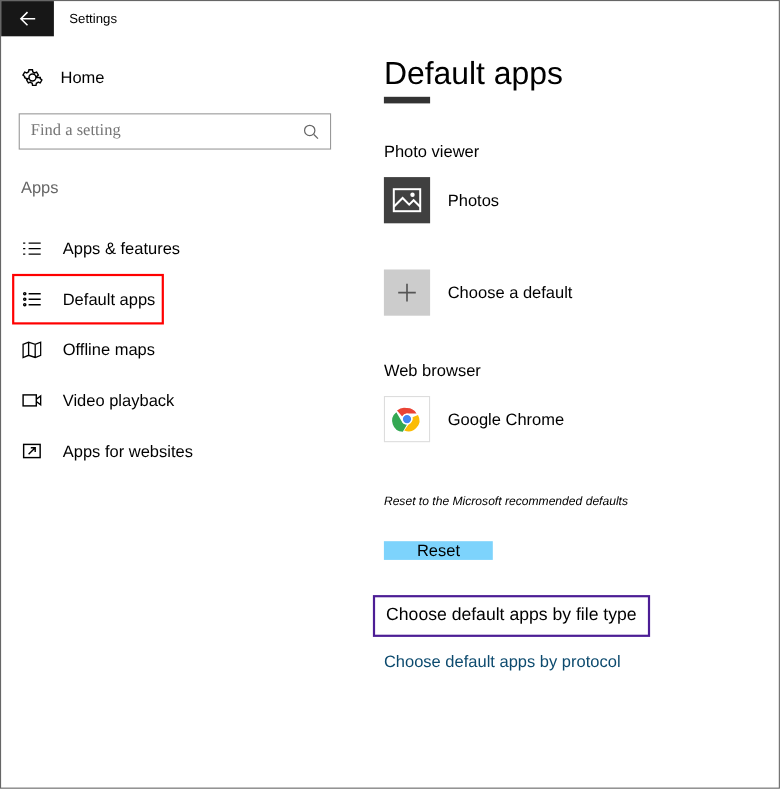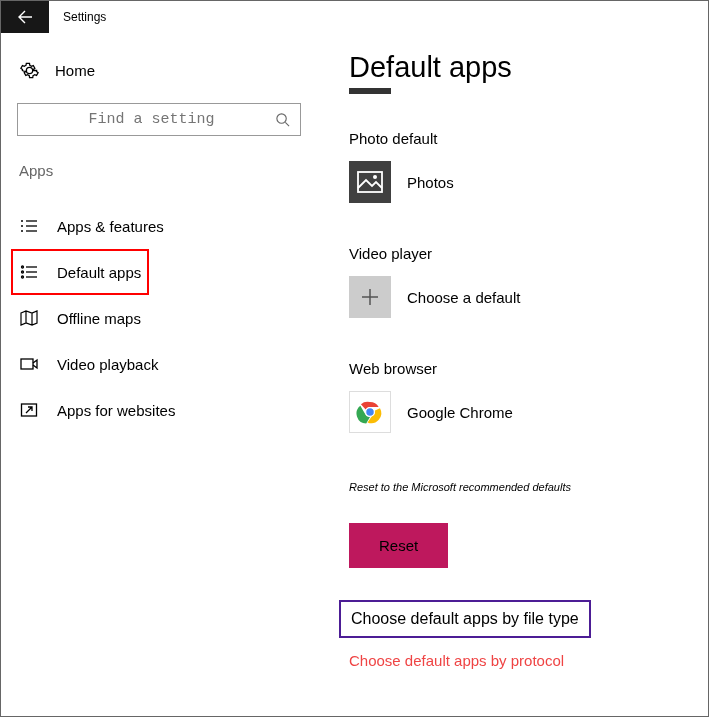--- a/index.html
+++ b/index.html
@@ -58,22 +58,21 @@
       align-items: center;
       padding: 0 10px;
       margin-bottom: 26px;
     }
     .search-box input {
       border: none;
       outline: none;
       flex: 1;
       font-size: 15px;
       color: #666;
-      font-family: Liberation Mono, monospace;
-      text-align: center;
+      font-family: Liberation Serif, serif;
     }
     .search-box .search-icon {
       color: #666;
       font-size: 14px;
     }
     .category {
       font-size: 15px;
       color: #666;
       margin-bottom: 24px;
       padding-left: 2px;
@@ -133,30 +132,30 @@
     }
     .tile-bg-gray { background: #cccccc; }
     .tile-bg-dark { background: #404040; }
     .app-label { font-size: 15px; }
     .reset-text {
       font-size: 11px;
       margin-bottom: 30px;
       font-style: italic;
     }
     .reset-btn {
-      background: #be185d;
+      background: #7dd3fc;
       border: none;
-      padding: 14px 30px;
+      padding: 0 30px;
       font-size: 15px;
       font-family: inherit;
       margin-bottom: 32px;
     }
     .link-row {
       font-size: 15px;
-      color: #ef4444;
+      color: #0c4a6e;
       padding: 10px 0;
     }
     .link-highlight {
       border: 2px solid #4c1d95;
       display: inline-block;
       padding: 8px 10px;
       margin-left: -10px;
       margin-bottom: 4px;
     }
     svg { display: block; }
@@ -255,33 +254,32 @@
           </svg>
       </span>
       <span>Apps for websites</span>
     </div>
   </div>
 
   <div class="content">
     <div class="page-title">Default apps</div>
     <div class="progress-bar"></div>
 
-    <div class="section-label">Photo default</div>
+    <div class="section-label">Photo viewer</div>
     <div class="app-row">
       <div class="app-tile tile-bg-dark">
         <svg width="28" height="28" viewBox="0 0 28 28">
             <rect x="2" y="4" width="24" height="20" fill="none" stroke="#fff" stroke-width="1.8"></rect>
             <path d="M2 20 L10 12 L16 18 L20 14 L26 20" fill="none" stroke="#fff" stroke-width="1.8"></path>
             <circle cx="19" cy="9" r="2" fill="#fff"></circle>
           </svg>
       </div>
       <div class="app-label">Photos</div>
     </div>
 
-    <div class="section-label">Video player</div>
     <div class="app-row">
       <div class="app-tile tile-bg-gray">
         <svg width="20" height="20" viewBox="0 0 20 20">
             <line x1="10" y1="2" x2="10" y2="18" stroke="#555" stroke-width="1.5"></line>
             <line x1="2" y1="10" x2="18" y2="10" stroke="#555" stroke-width="1.5"></line>
           </svg>
       </div>
       <div class="app-label">Choose a default</div>
     </div>
 

